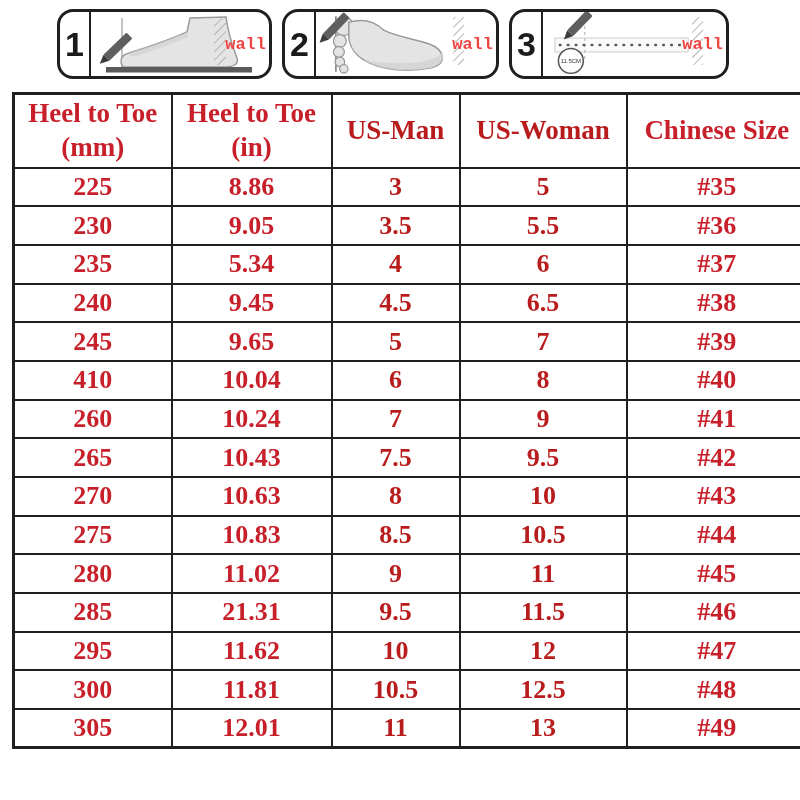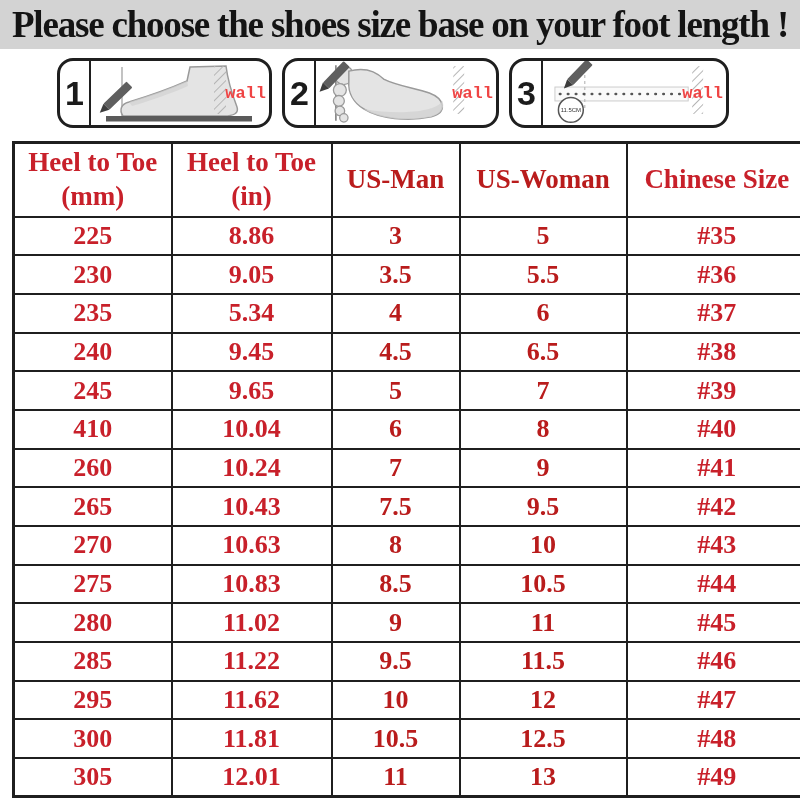--- a/index.html
+++ b/index.html
@@ -58,23 +58,20 @@
   td { height: 38.7px; font-size: 26px; font-weight: 700; }
   .red { color: #c8202a; }
   .black { color: #b91c1c; }
   .hdr-line { display: block; }
 </style>
 </head>
 <body>
 
 <div class="page">
 
-  <header class="title-bar">
-    <h1>Please choose the shoes size base on your foot length !</h1>
-  </header>
 
   <section class="steps">
 
     <div class="step step-1">
       <div class="step-num">1</div>
       <div class="step-art">
         <svg viewBox="0 0 176 64" aria-hidden="true">
           <defs>
             <pattern id="hatch-a" width="6" height="6" patternTransform="rotate(45)" patternUnits="userSpaceOnUse">
               <line x1="0" y1="0" x2="0" y2="6" stroke="#b5b5b5" stroke-width="2"></line>
@@ -250,21 +247,21 @@
           </tr>
           <tr>
             <td class="red">280</td>
             <td class="red">11.02</td>
             <td class="black">9</td>
             <td class="black">11</td>
             <td class="red">#45</td>
           </tr>
           <tr>
             <td class="red">285</td>
-            <td class="red">11.22</td>
+            <td class="red">21.31</td>
             <td class="black">9.5</td>
             <td class="black">11.5</td>
             <td class="red">#46</td>
           </tr>
           <tr>
             <td class="red">295</td>
             <td class="red">11.62</td>
             <td class="black">10</td>
             <td class="black">12</td>
             <td class="red">#47</td>

